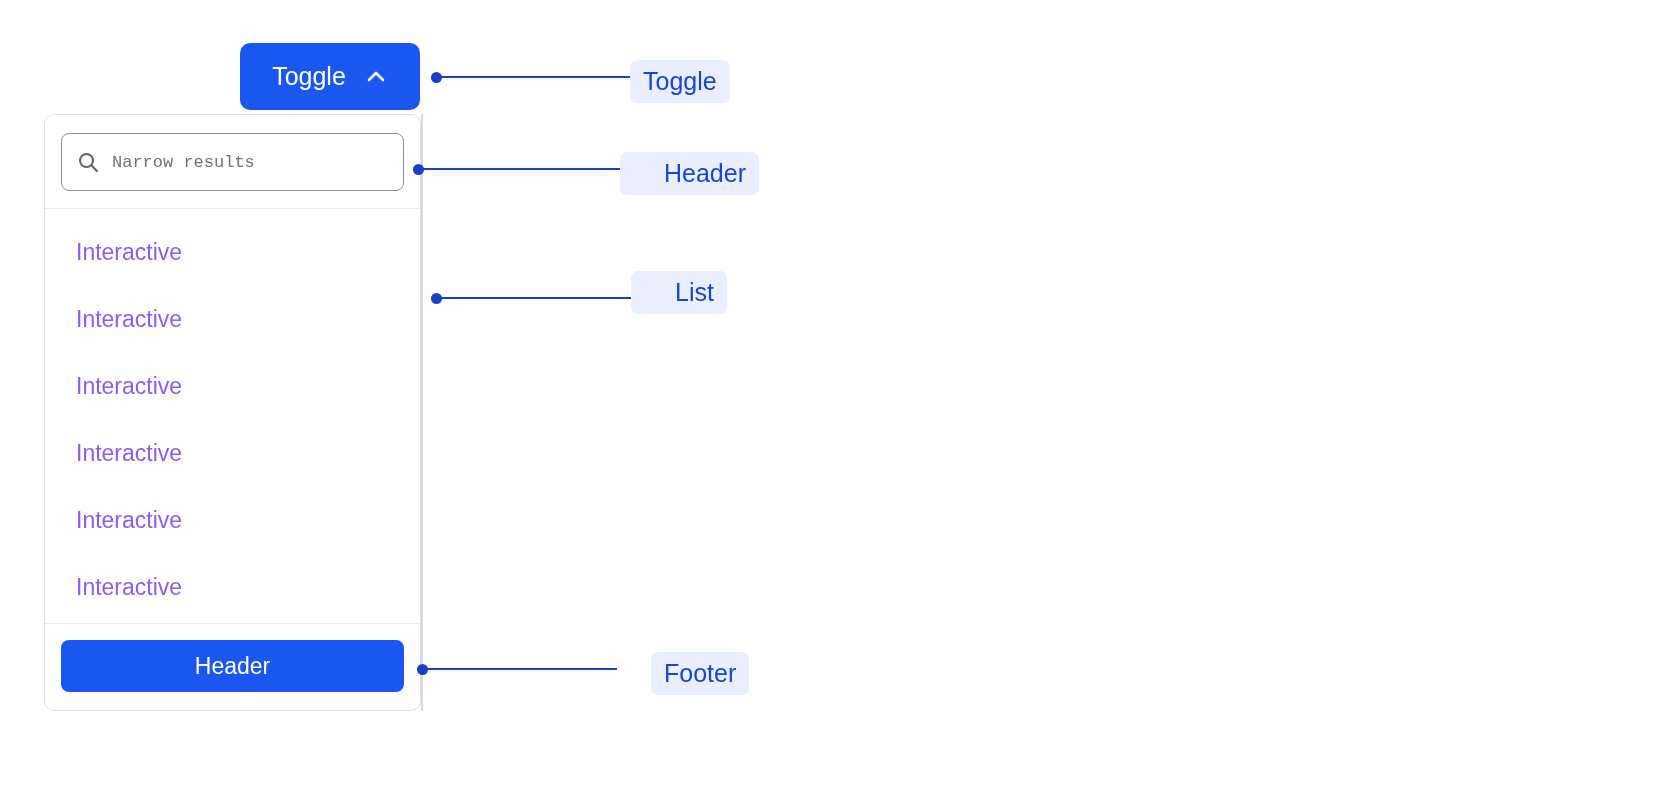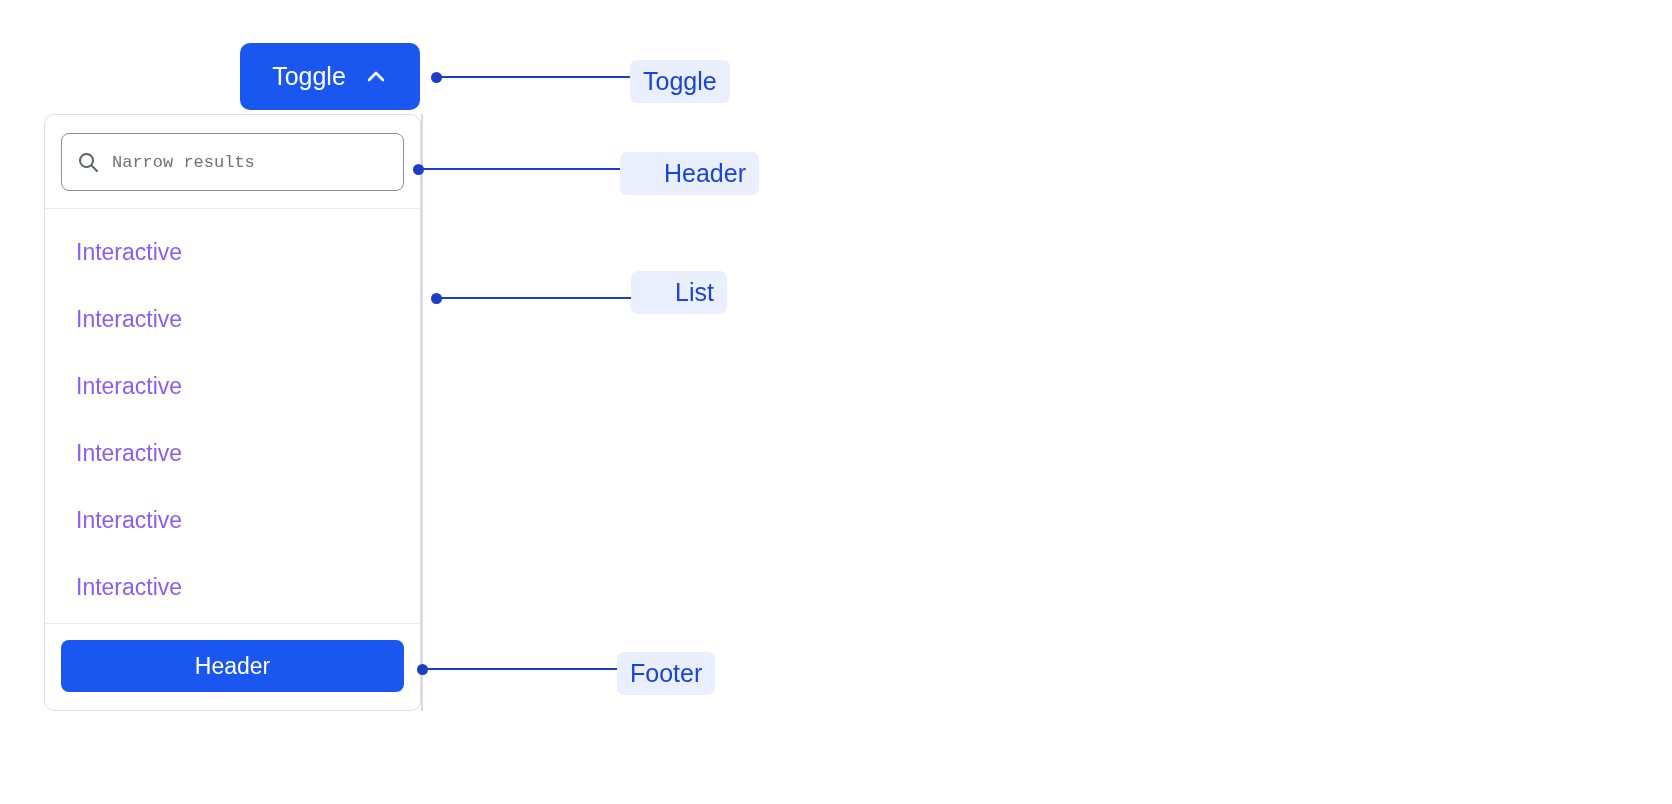--- a/index.html
+++ b/index.html
@@ -228,16 +228,16 @@
 
   <div class="annotation">
     <div class="ann-dot" style="left:431px; top:293px;"></div>
     <div class="ann-line" style="left:441px; top:297px; width:190px;"></div>
     <div class="ann-chip bold" style="left:631px; top:271px;">List</div>
   </div>
 
   <div class="annotation">
     <div class="ann-dot" style="left:417px; top:664px;"></div>
     <div class="ann-line" style="left:427px; top:668px; width:190px;"></div>
-    <div class="ann-chip" style="left:617px; top:652px;">Footer</div>
+    <div class="ann-chip" style="left:651px; top:652px;">Footer</div>
   </div>
 
 </div>
 
 </body></html>

